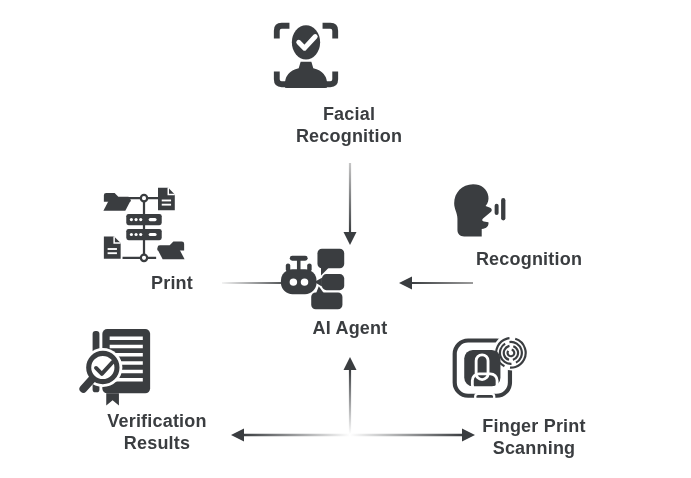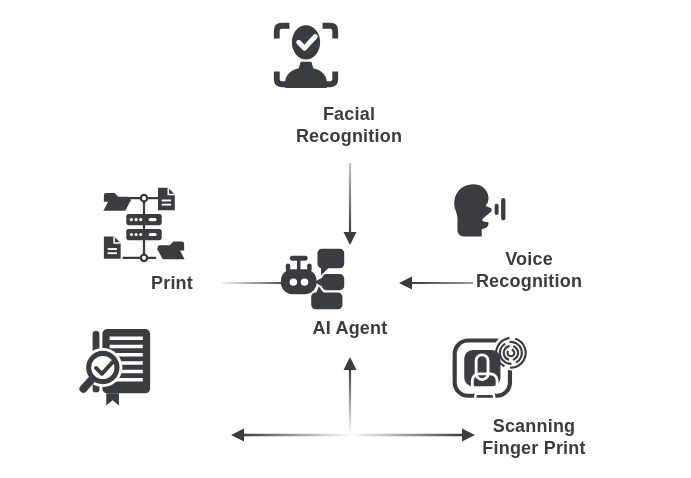--- a/index.html
+++ b/index.html
@@ -175,21 +175,20 @@
 
   <div class="node n-voice">
     <svg width="62" height="62" viewBox="0 0 72 72">
       <path class="fi" d="M28,5 C15,5 6,15 6,27 C6,34 9.8,38 9.8,45 V58 C9.8,62.5 13,65.5 17.5,65.5 H38 V57
         C43.5,56.5 46.5,53.5 45.8,49.2 L40.5,48.2 C38.3,47.8 37.9,46.2 39.5,44.8 L48.5,37.2
         C50.5,35.4 49.9,32.8 47.1,31.8 L42.5,30.2 C45.5,26.5 46.3,22.5 45.7,18.8 C44.3,10.5 37.5,5 28,5 Z"></path>
       <rect class="fi" x="53" y="27.5" width="4.6" height="13" rx="2.3"></rect>
       <rect class="fi" x="60.5" y="21" width="5" height="26" rx="2.5"></rect>
     </svg>
     <div class="label">
-      <span>Voice</span>
       <span>Recognition</span>
     </div>
   </div>
 
   <div class="node n-verification">
     <svg width="78" height="78" viewBox="0 0 80 80">
       <rect class="fi" x="16" y="3" width="7" height="63" rx="3"></rect>
       <rect class="fi" x="26" y="1" width="49" height="66" rx="5"></rect>
       <g class="sw" stroke-width="3.6">
         <line x1="33.5" y1="10.5" x2="67.5" y2="10.5"></line>
@@ -198,36 +197,40 @@
         <line x1="33.5" y1="36" x2="67.5" y2="36"></line>
         <line x1="33.5" y1="44.5" x2="67.5" y2="44.5"></line>
         <line x1="33.5" y1="53" x2="67.5" y2="53"></line>
       </g>
       <path class="fi" d="M30,67 h13 v12.5 l-6.5,-5.5 l-6.5,5.5 z"></path>
       <circle class="fw" cx="26.5" cy="40.5" r="20"></circle>
       <line class="si" stroke-width="8" stroke-linecap="round" x1="15.5" y1="52.5" x2="6.5" y2="62.5"></line>
       <circle class="fw si" stroke-width="5.2" cx="26.5" cy="40.5" r="14.5"></circle>
       <path class="si" stroke-width="4" stroke-linecap="round" stroke-linejoin="round" d="M19.5,41 l6,6 l11,-12"></path>
     </svg>
+    <div class="label">
+      <span>Verification</span>
+      <span>Results</span>
+    </div>
   </div>
 
   <div class="node n-fingerprint">
     <svg width="80" height="80" viewBox="0 0 84 84">
       <rect class="si" stroke-width="4.4" x="6" y="10" width="58" height="58" rx="14"></rect>
       <circle class="fw" cx="66" cy="22" r="19.5"></circle>
       <g class="si" stroke-width="2.3" transform="rotate(-18 65 23)">
         <circle cx="65" cy="23" r="15.5" stroke-dasharray="30 6 40 6"></circle>
         <circle cx="65" cy="23" r="11.5" stroke-dasharray="24 5 30 5" stroke-dashoffset="8"></circle>
         <circle cx="65" cy="23" r="7.5" stroke-dasharray="16 4 20 4" stroke-dashoffset="4"></circle>
         <circle cx="65" cy="23" r="3.5" stroke-dasharray="14 4"></circle>
       </g>
       <rect class="fi" x="16" y="20" width="38" height="38" rx="9"></rect>
       <rect class="fi sw" stroke-width="3" x="28.5" y="25" width="12.5" height="26" rx="6.2"></rect>
       <rect class="fi sw" stroke-width="3" x="24.5" y="45" width="26" height="18.5" rx="7"></rect>
       <rect class="fi sw" stroke-width="2.4" x="27.5" y="66" width="20" height="6.5" rx="3"></rect>
     </svg>
     <div class="label">
+      <span>Finger Print</span>
       <span>Scanning</span>
-      <span>Finger Print</span>
     </div>
   </div>
 
 </div>
 
 </body></html>

